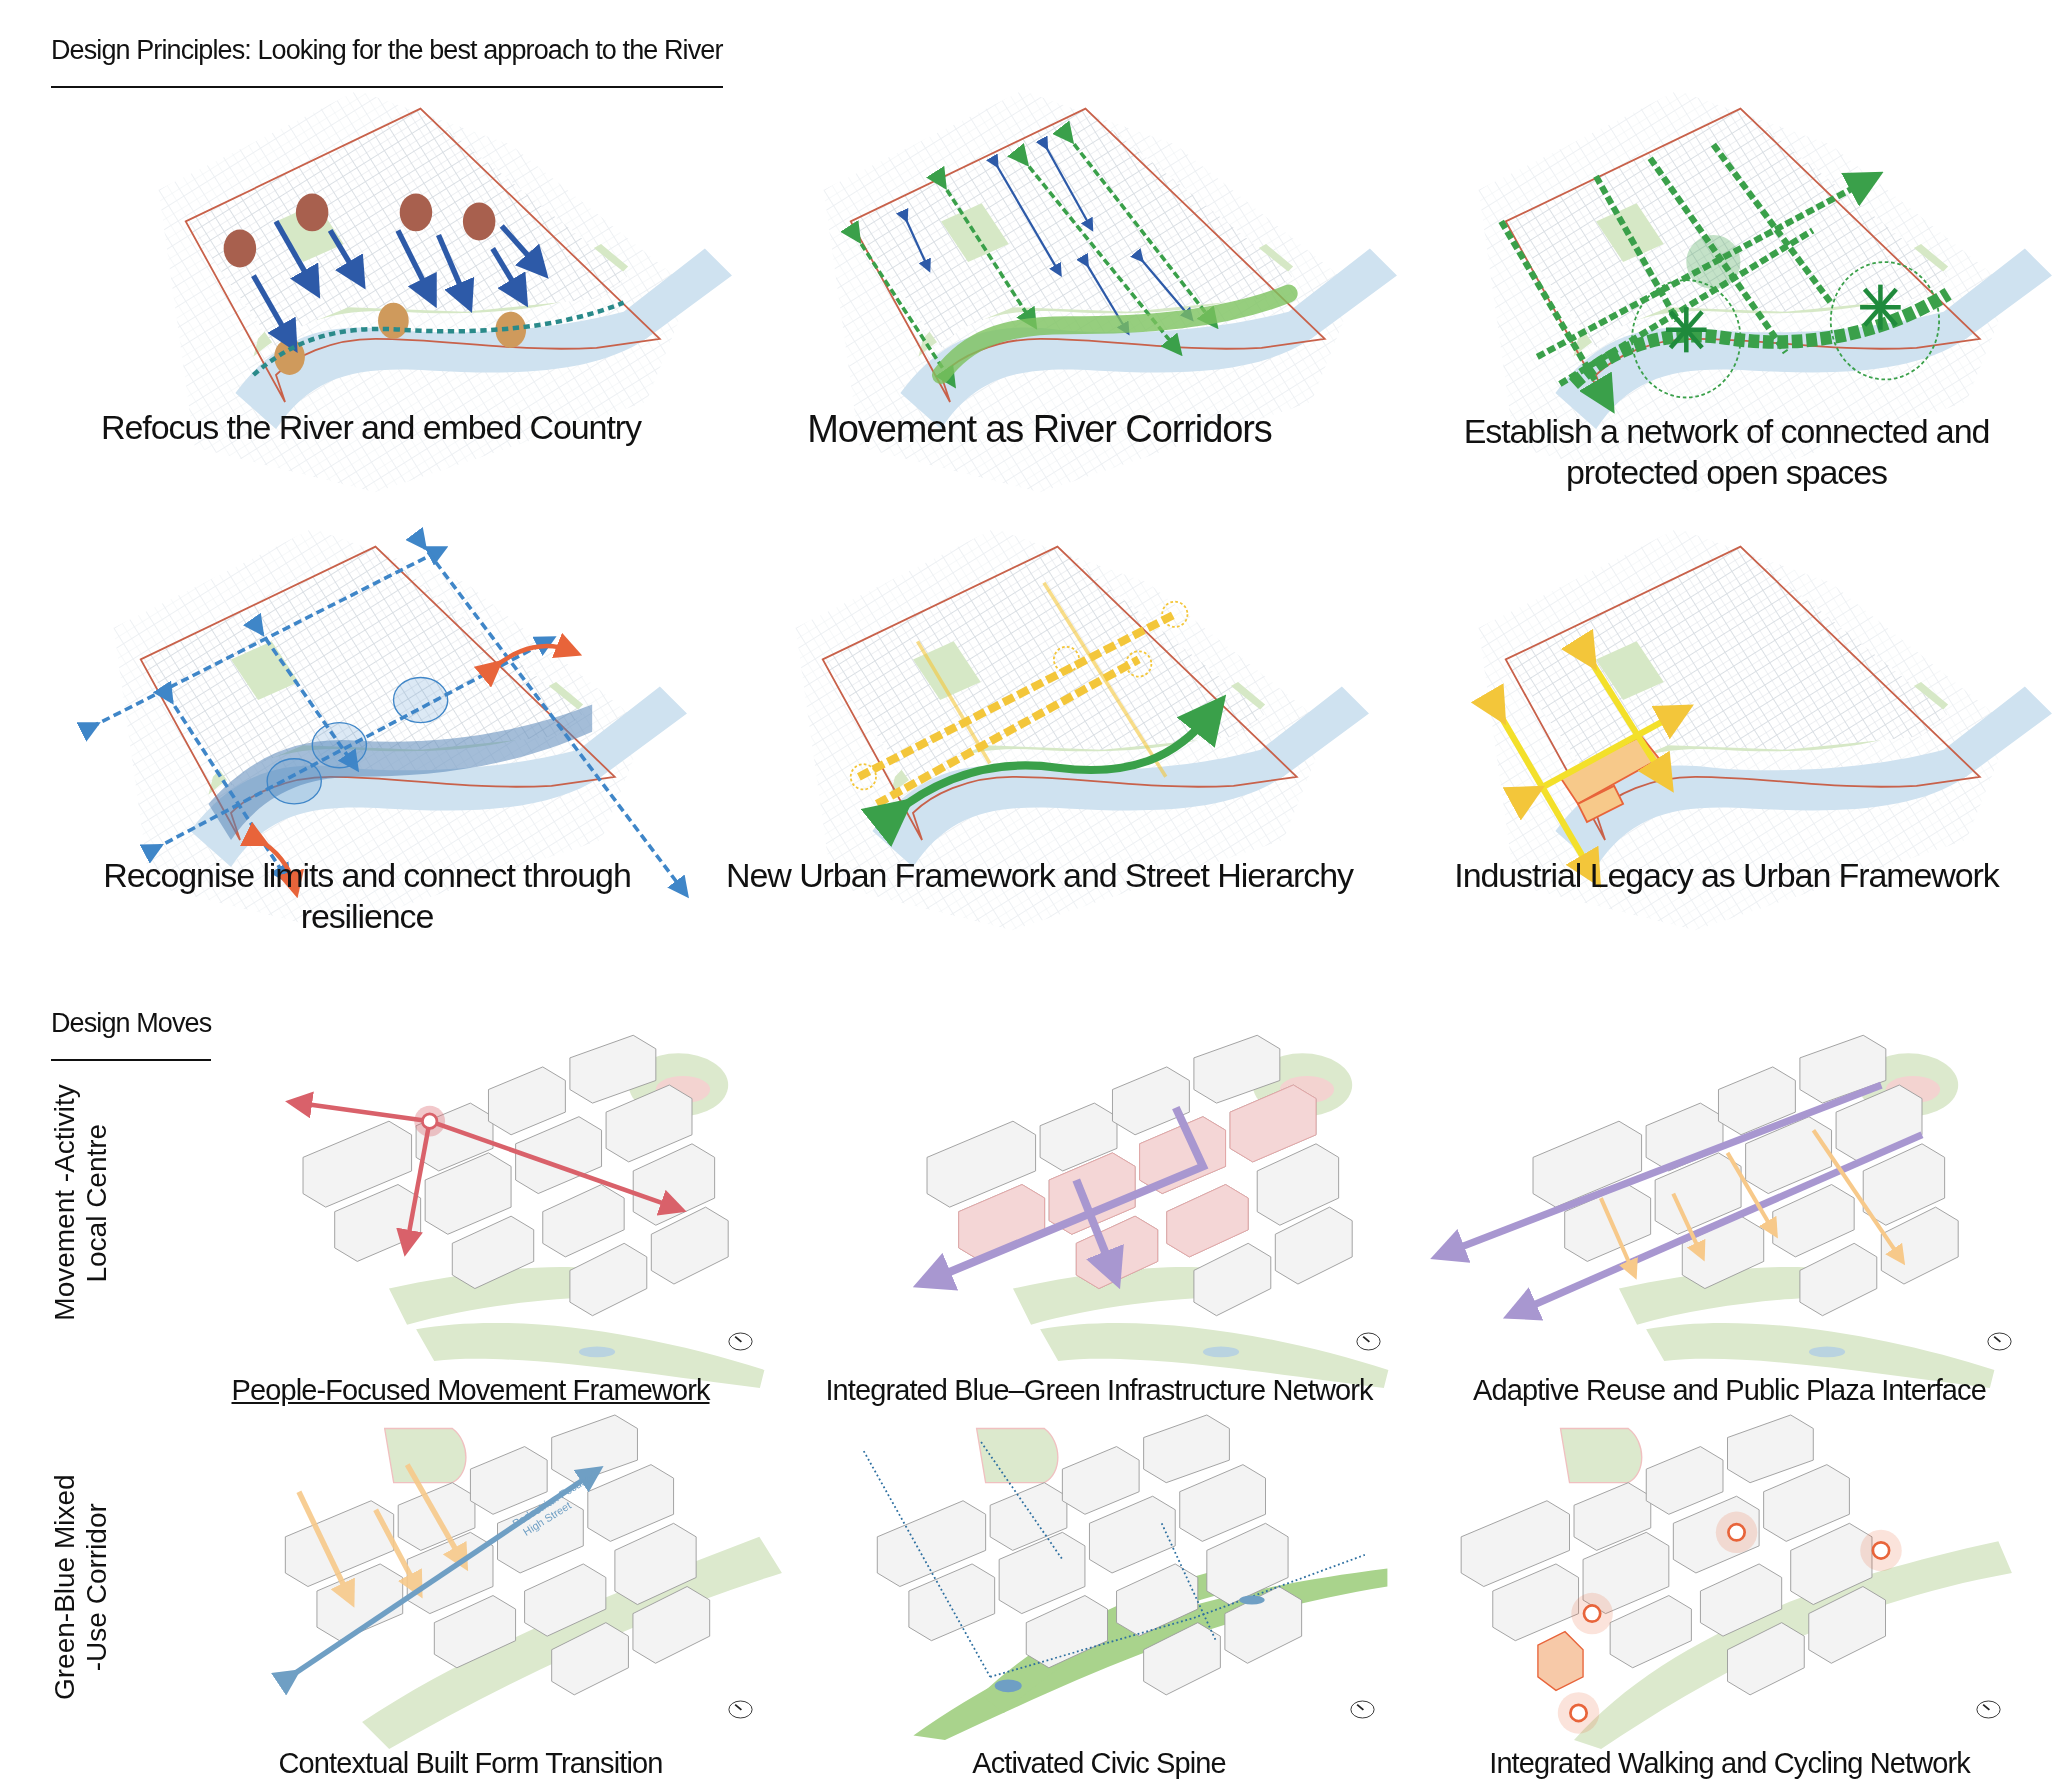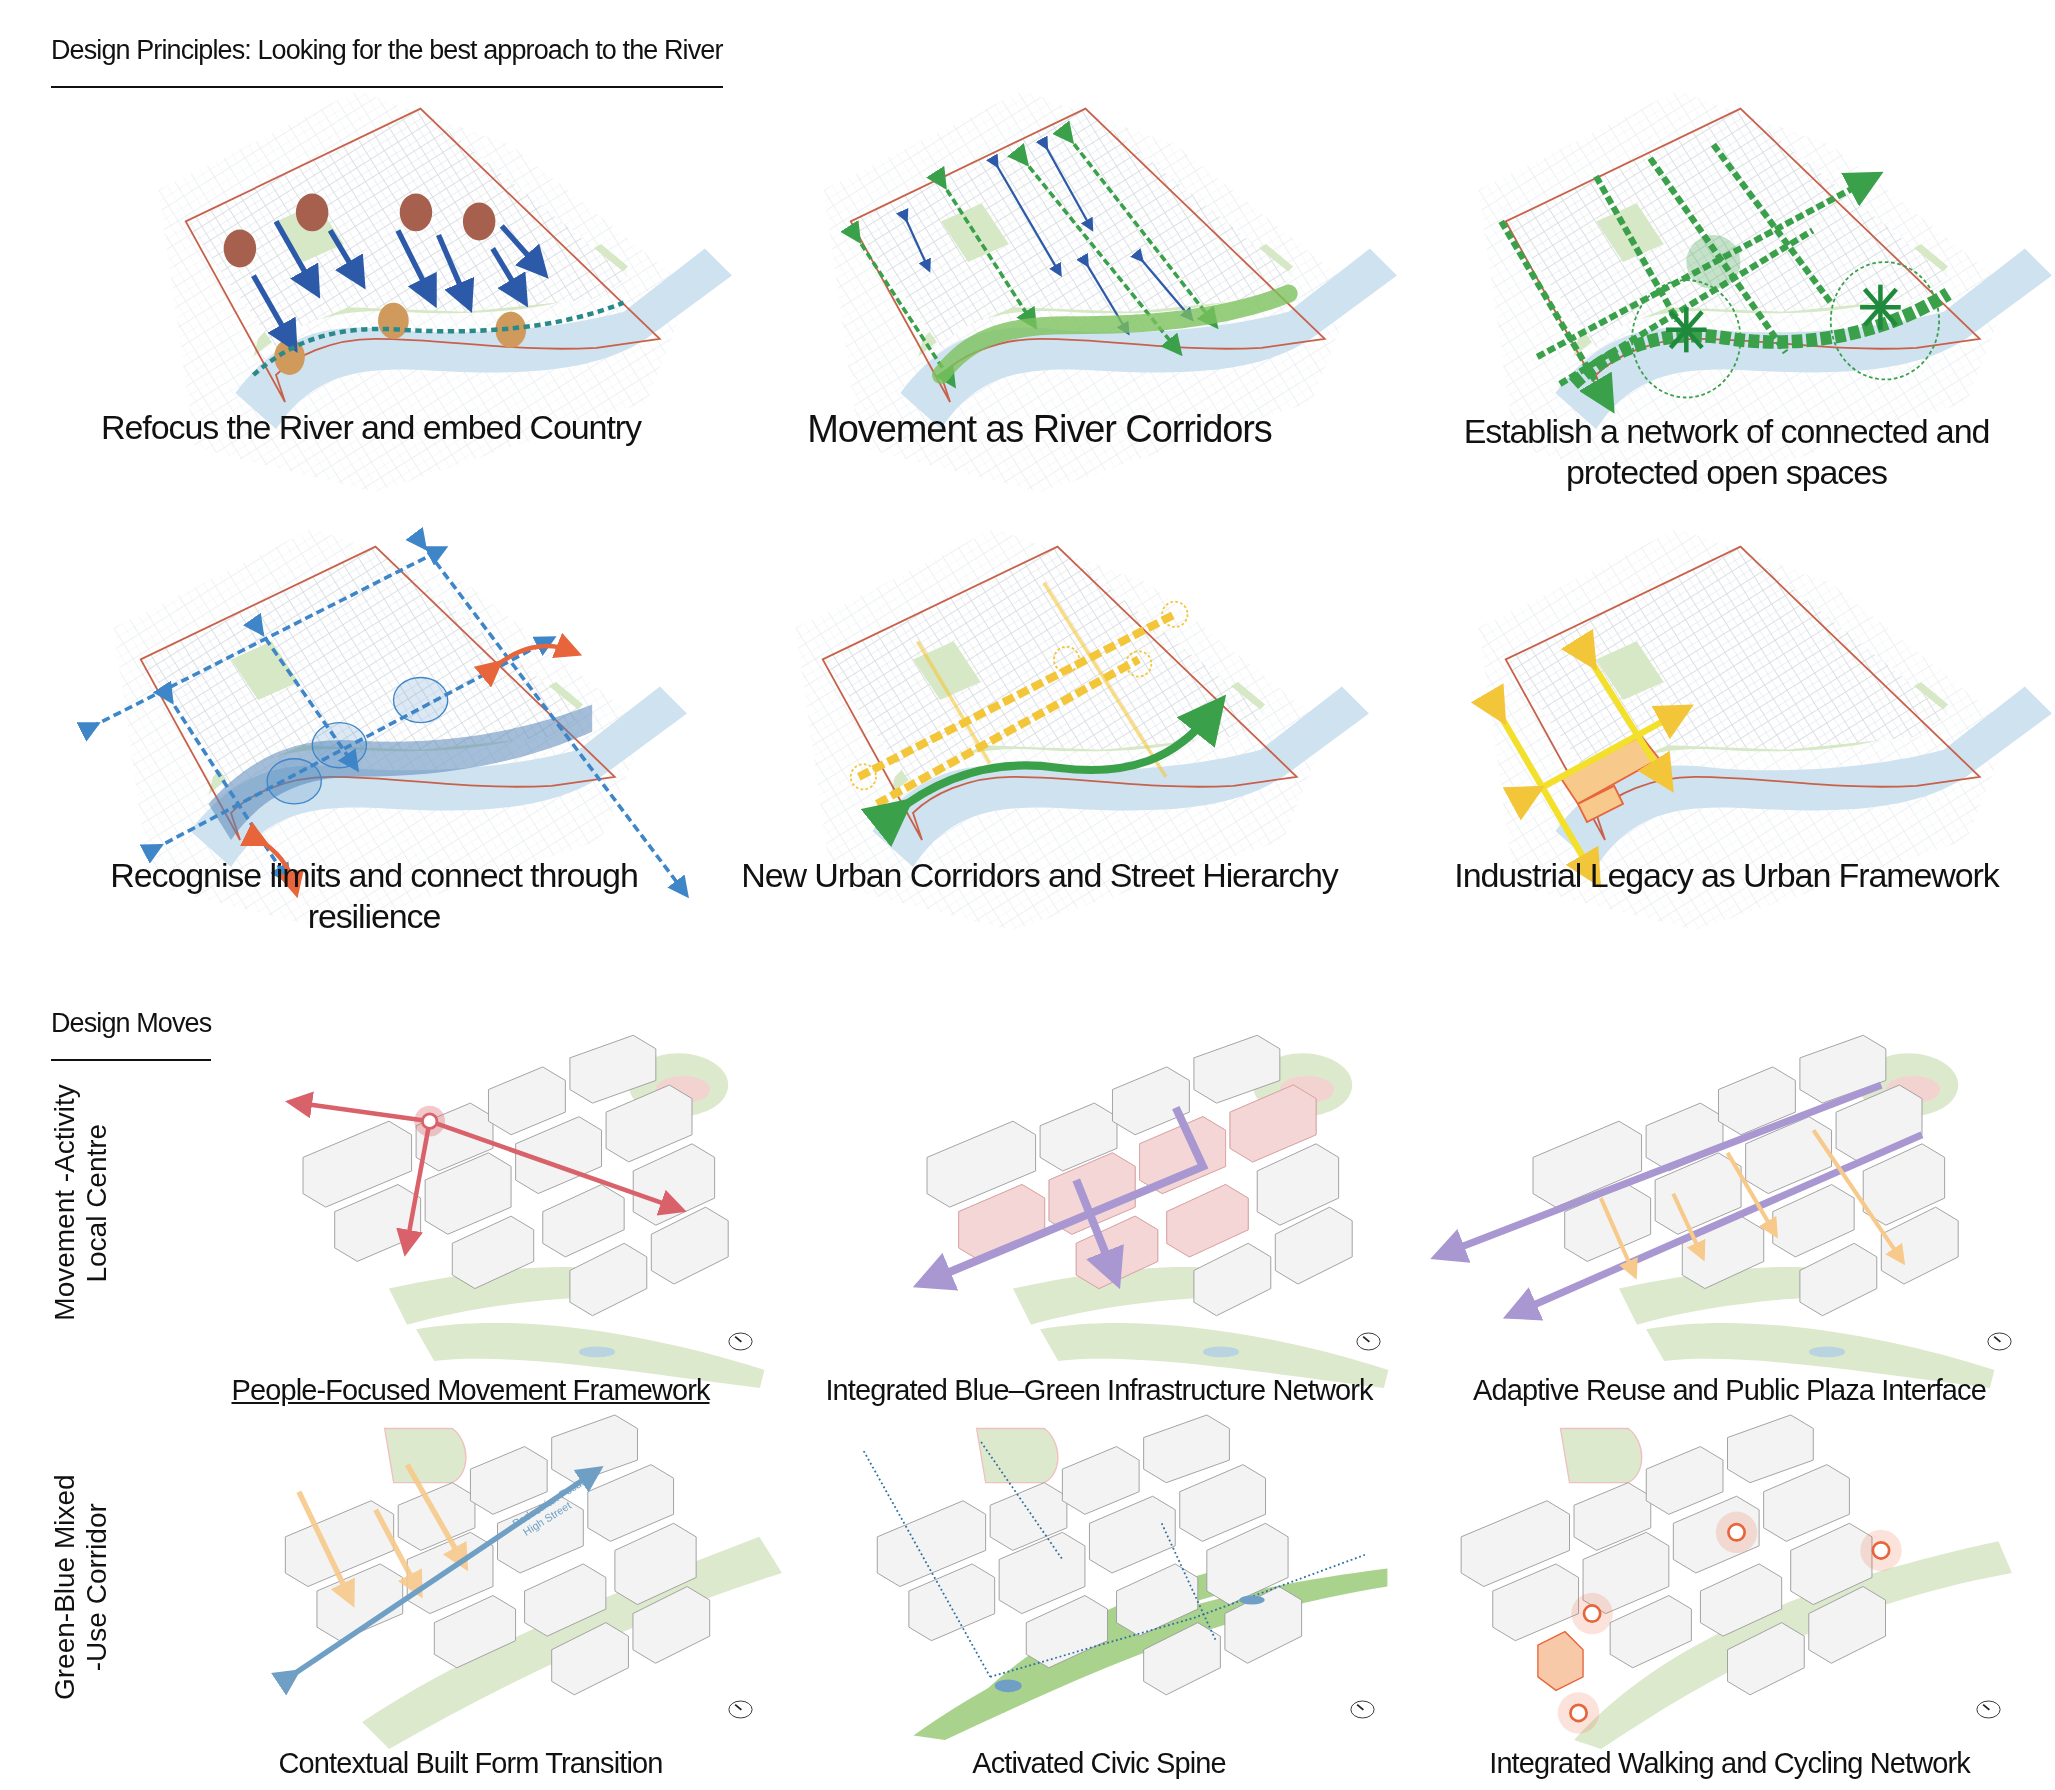--- a/index.html
+++ b/index.html
@@ -187,41 +187,41 @@
   <g fill="#3f86c8" fill-opacity="0.18" stroke="#3f86c8" stroke-width="3">
     <ellipse cx="520" cy="570" rx="60" ry="50"></ellipse>
       <ellipse cx="620" cy="490" rx="60" ry="50"></ellipse>
       <ellipse cx="800" cy="390" rx="60" ry="50"></ellipse>
   </g>
   <g stroke="#e8643a" stroke-width="10" fill="none">
     <path d="M960,320 C1020,270 1080,260 1130,280" marker-end="url(#ah-orange)" marker-start="url(#ah-orange)"></path>
     <path d="M440,700 C480,720 510,760 520,800" marker-end="url(#ah-orange)" marker-start="url(#ah-orange)"></path>
   </g>
 </svg>
-<div class="abs caption" style="left:15px; width:718px; top:855px;">
+<div class="abs caption" style="left:8px; width:718px; top:855px;">
   <div>Recognise limits and connect through</div>
   <div>resilience</div>
 </div>
 
 <svg class="panel" style="left:741px; top:524px;" width="651" height="316" viewBox="0 0 1440 700">
   <use href="#sitebase"></use>
   <g stroke="#f3c63a" fill="none">
     <line x1="260" y1="560" x2="960" y2="200" stroke-width="18" stroke-dasharray="26 10"></line>
     <line x1="300" y1="620" x2="880" y2="300" stroke-width="18" stroke-dasharray="26 10"></line>
     <line x1="390" y1="260" x2="550" y2="530" stroke-width="8" opacity="0.6"></line>
     <line x1="670" y1="130" x2="940" y2="560" stroke-width="8" opacity="0.6"></line>
     <circle cx="270" cy="560" r="28" stroke-width="4" stroke-dasharray="6 5"></circle>
     <circle cx="960" cy="200" r="28" stroke-width="4" stroke-dasharray="6 5"></circle>
     <circle cx="720" cy="300" r="28" stroke-width="4" stroke-dasharray="6 5"></circle>
     <circle cx="880" cy="310" r="28" stroke-width="4" stroke-dasharray="6 5"></circle>
   </g>
   <path d="M340,640 C440,560 560,520 700,540 C860,560 960,520 1040,420" fill="none" stroke="#3aa04a" stroke-width="18" marker-end="url(#ah-green)" marker-start="url(#ah-green)"></path>
 </svg>
 <div class="abs caption" style="left:687px; width:705px; top:855px;">
-  <div>New Urban Corridors and Street Hierarchy</div>
+  <div>New Urban Framework and Street Hierarchy</div>
 </div>
 
 <svg class="panel" style="left:1424px; top:524px;" width="651" height="316" viewBox="0 0 1440 700">
   <use href="#sitebase"></use>
   <g>
     <polygon points="300,560 480,470 520,520 340,620" fill="#f7c98a" stroke="#e8643a" stroke-width="4"></polygon>
     <polygon points="340,620 420,580 440,620 360,660" fill="#f7c98a" stroke="#e8643a" stroke-width="4"></polygon>
   </g>
   <g stroke="#f3e02a" stroke-width="14" fill="none">
     <line x1="160" y1="410" x2="370" y2="770" marker-end="url(#ah-yellow)" marker-start="url(#ah-yellow)"></line>

